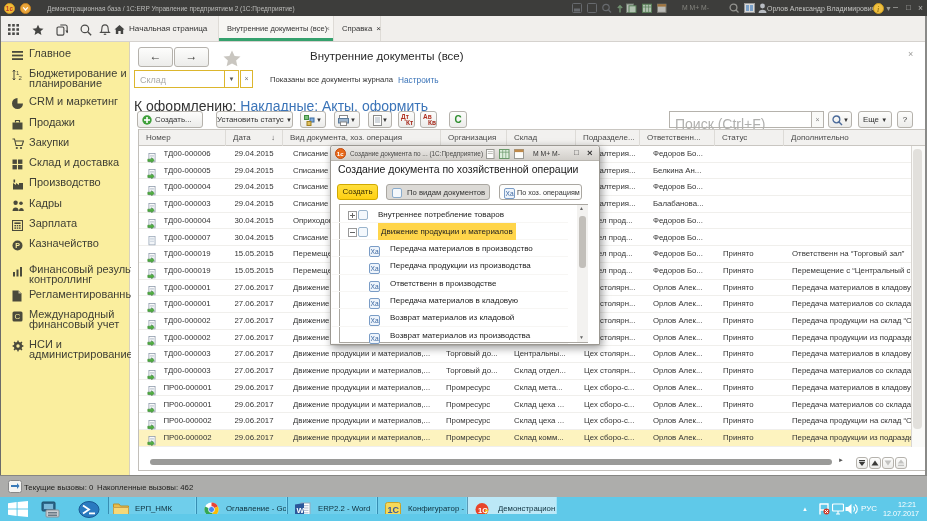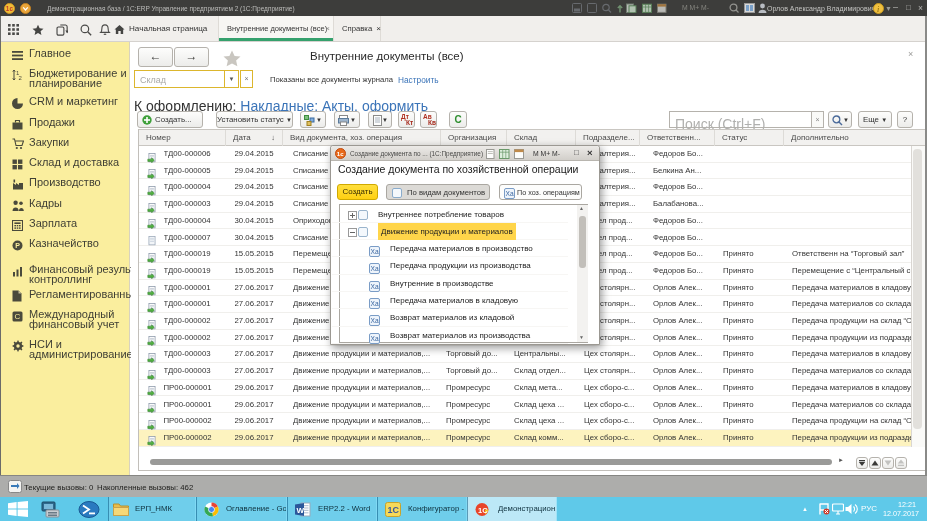--- a/index.html
+++ b/index.html
@@ -26,21 +26,21 @@
 .row .c{position:absolute;top:0;height:16.7px;line-height:16.7px;font-size:7.8px;color:#333;white-space:nowrap;overflow:hidden}
 .row .ic{position:absolute;left:8px;top:2.5px}
 
 #dlg{position:absolute;left:330px;top:145px;width:270px;height:200px;background:#fff;border:1px solid #9b9892;border-radius:3px 3px 0 0;box-shadow:2px 3px 8px rgba(0,0,0,0.4);z-index:50}
 #dlgtitle{position:absolute;left:0;top:0;width:268px;height:15px;background:linear-gradient(#eceae7,#d2cfca);border-radius:3px 3px 0 0;border-bottom:1px solid #b8b5af}
 .trow{position:absolute;left:1px;width:236px;height:17.3px;border-bottom:1px solid #f7f6f4}
 .tlb{position:absolute;top:0;height:17px;line-height:17px;font-size:8px;color:#222;white-space:nowrap}
 
 #statusbar{position:absolute;left:0;top:475px;width:927px;height:22px;background:#adadab;border-top:1px solid #868683}
 #taskbar{position:absolute;left:0;top:497px;width:927px;height:24px;background:#5fc9e9}
-.tbtn{position:absolute;top:0;height:24px;background:rgba(255,255,255,0.10);border-left:1px solid rgba(10,90,130,0.55);border-right:1px solid rgba(140,225,250,0.6);font-size:7.8px;color:#0d2f3c;line-height:24px;white-space:nowrap;overflow:hidden}
+.tbtn{position:absolute;top:0;height:17px;background:rgba(255,255,255,0.10);border-left:1px solid rgba(10,90,130,0.55);border-right:1px solid rgba(140,225,250,0.6);font-size:7.8px;color:#0d2f3c;line-height:24px;white-space:nowrap;overflow:hidden}
 </style></head><body>
 
 <div id="titlebar">
  <svg class="abs" style="left:4px;top:2.5px" width="11" height="11" viewBox="0 0 13 13">
       <circle cx="6.5" cy="6.5" r="6" fill="#f0bd38" stroke="#d49a20"></circle>
       <text x="2.2" y="9.5" font-size="7.5" fill="#c03a28" font-family="Liberation Sans" font-weight="bold">1с</text>
     </svg>
  <svg class="abs" style="left:20px;top:2.5px" width="11" height="11" viewBox="0 0 13 13">
       <circle cx="6.5" cy="6.5" r="6" fill="#e8a43a" stroke="#c9831d"></circle>
       <path d="M3.8 5.2 L6.5 8.2 L9.2 5.2" stroke="#fff" stroke-width="1.5" fill="none"></path>
@@ -760,21 +760,21 @@
           <rect x="0.5" y="0.5" width="10" height="10" rx="1.5" fill="#eef4fb" stroke="#7a9cc6"></rect>
           <text x="1.6" y="8" font-size="6.6" fill="#3a66a0" font-family="Liberation Sans">Ха</text>
         </svg></span>
       <span class="tlb" style="left:58px">Передача продукции из производства</span>
     </div>
 <div class="trow" style="top:128.7px">
       <span style="position:absolute;left:37px;top:3px"><svg width="11" height="11" viewBox="0 0 11 11">
           <rect x="0.5" y="0.5" width="10" height="10" rx="1.5" fill="#eef4fb" stroke="#7a9cc6"></rect>
           <text x="1.6" y="8" font-size="6.6" fill="#3a66a0" font-family="Liberation Sans">Ха</text>
         </svg></span>
-      <span class="tlb" style="left:58px">Внутренние в производстве</span>
+      <span class="tlb" style="left:58px">Ответственн в производстве</span>
     </div>
 <div class="trow" style="top:146.0px">
       <span style="position:absolute;left:37px;top:3px"><svg width="11" height="11" viewBox="0 0 11 11">
           <rect x="0.5" y="0.5" width="10" height="10" rx="1.5" fill="#eef4fb" stroke="#7a9cc6"></rect>
           <text x="1.6" y="8" font-size="6.6" fill="#3a66a0" font-family="Liberation Sans">Ха</text>
         </svg></span>
       <span class="tlb" style="left:58px">Передача материалов в кладовую</span>
     </div>
 <div class="trow" style="top:163.3px">
       <span style="position:absolute;left:37px;top:3px"><svg width="11" height="11" viewBox="0 0 11 11">

